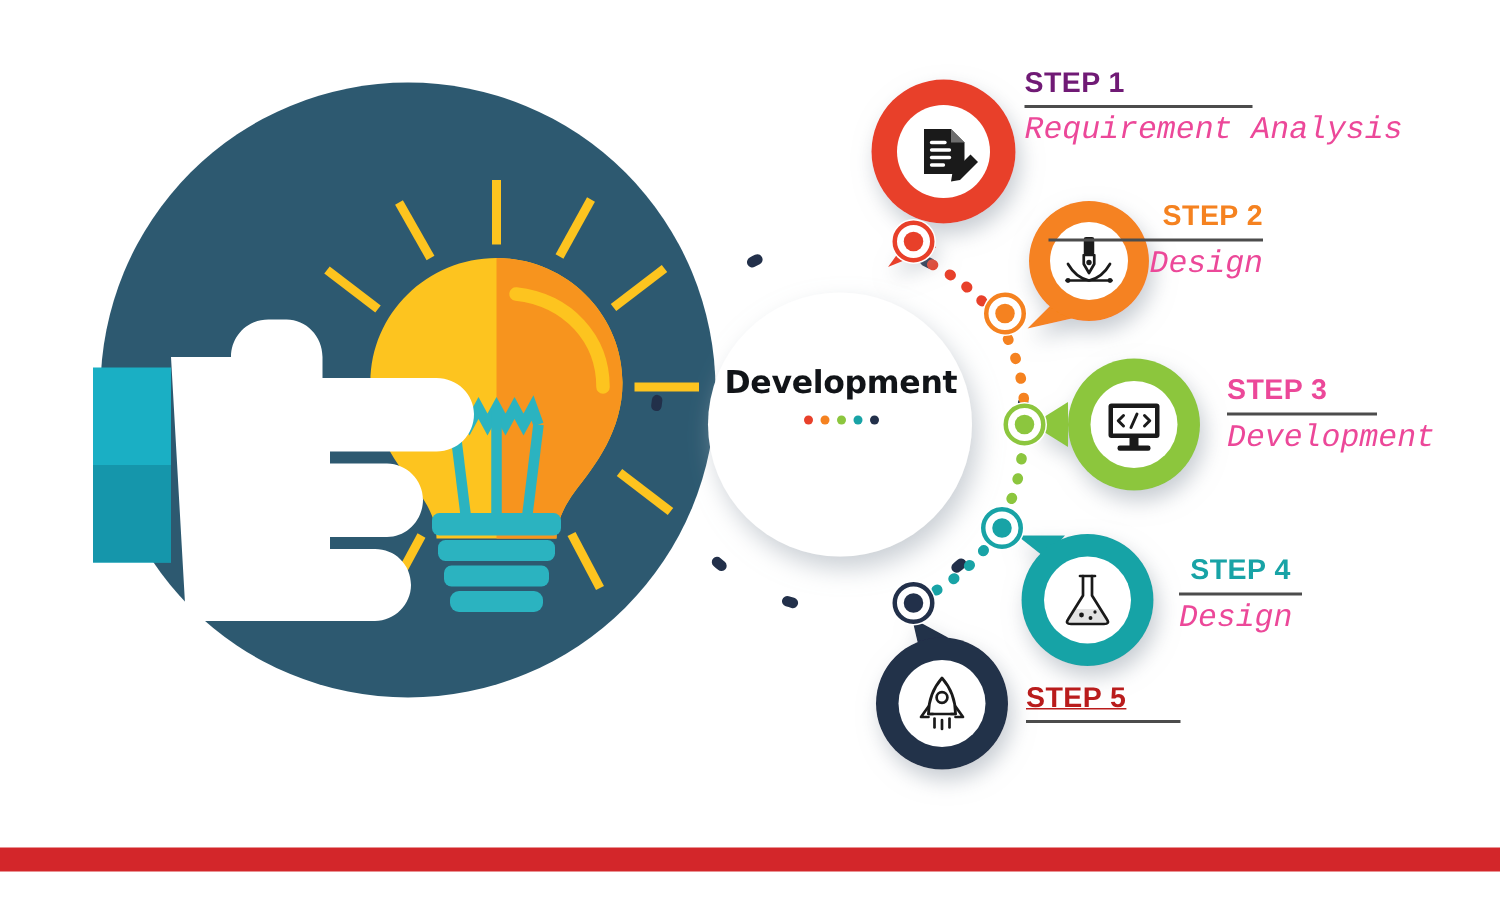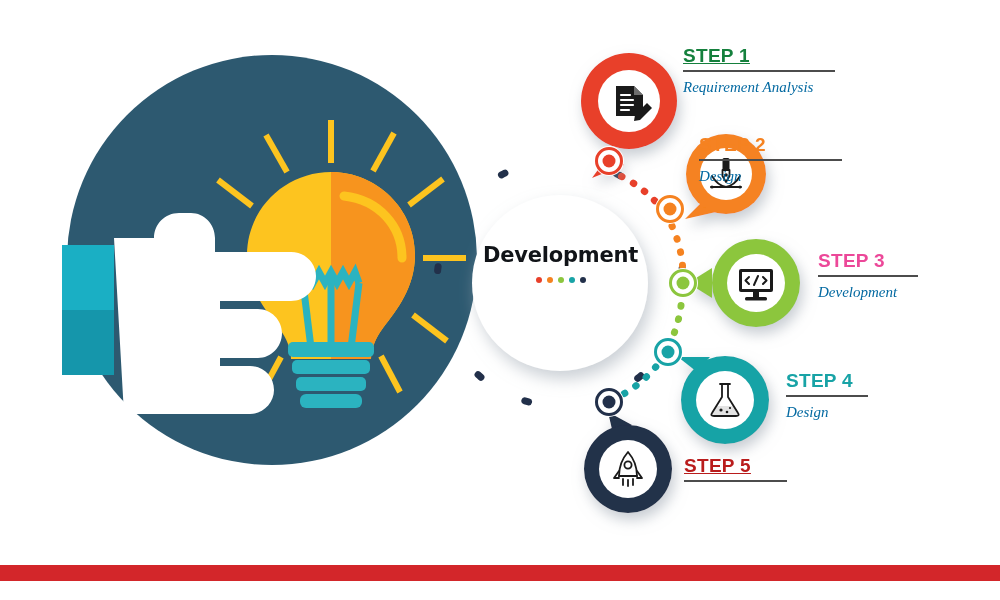--- a/index.html
+++ b/index.html
@@ -65,29 +65,29 @@
     letter-spacing: 0.3px;
     line-height: 22px;
     white-space: nowrap;
   }
   .step-rule {
     height: 2px;
     background: #4c4c4c;
     margin: 3px 0 3px 0;
   }
   .step-name {
-    font-family: Liberation Serif, serif;
+    font-family: Liberation Mono, monospace;
     font-style: italic;
-    font-size: 15px;
+    font-size: 21px;
     line-height: 25px;
-    color: #0369a1;
+    color: #ec4899;
     white-space: nowrap;
     font-weight: normal;
   }
-  .align-right { }
+  .align-right { text-align: right; }
 
   
   .bottom-bar {
     position: absolute;
     left: 0;
     top: 565px;
     width: 1000px;
     height: 16px;
   }
 </style>
@@ -332,39 +332,39 @@
     <div class="hub-dots">
         <span class="hub-dot" style="background: rgb(232, 64, 42);"></span>
         <span class="hub-dot" style="background: rgb(245, 130, 32);"></span>
         <span class="hub-dot" style="background: rgb(140, 198, 62);"></span>
         <span class="hub-dot" style="background: rgb(24, 163, 166);"></span>
         <span class="hub-dot" style="background: rgb(34, 48, 74);"></span>
       </div>
   </div>
 
   <div class="step-label" style="left:683px; top:45px; width:152px;">
-    <div class="step-num" style="color: #15803d; text-decoration: underline;">STEP 1</div>
+    <div class="step-num" style="color: #701a75;">STEP 1</div>
     <div class="step-rule"></div>
     <div class="step-name">Requirement Analysis</div>
   </div>
 
   <div class="step-label align-right" style="left:699px; top:134px; width:143px;">
     <div class="step-num" style="color: rgb(245, 130, 32);">STEP 2</div>
     <div class="step-rule"></div>
     <div class="step-name">Design</div>
   </div>
 
   <div class="step-label" style="left:818px; top:250px; width:100px;">
     <div class="step-num" style="color: #ec4899;">STEP 3</div>
     <div class="step-rule"></div>
     <div class="step-name">Development</div>
   </div>
 
   <div class="step-label" style="left:786px; top:370px; width:82px;">
-    <div class="step-num" style="color: rgb(24, 163, 166);">STEP 4</div>
+    <div class="step-num" style="color: rgb(24, 163, 166); text-align: center;">STEP 4</div>
     <div class="step-rule"></div>
     <div class="step-name">Design</div>
   </div>
 
   <div class="step-label" style="left:684px; top:455px; width:103px;">
     <div class="step-num" style="color: #b91c1c; text-decoration: underline;">STEP 5</div>
     <div class="step-rule"></div>
   </div>
 
   <div class="bottom-bar" style="background: rgb(211, 38, 42);"></div>

